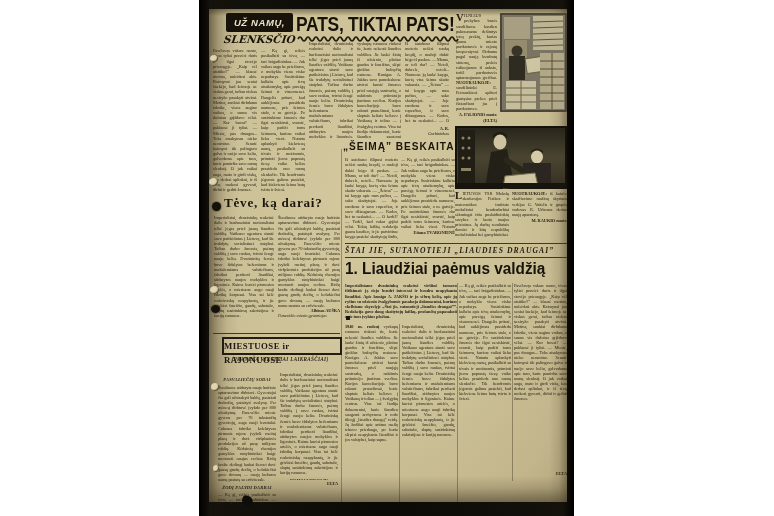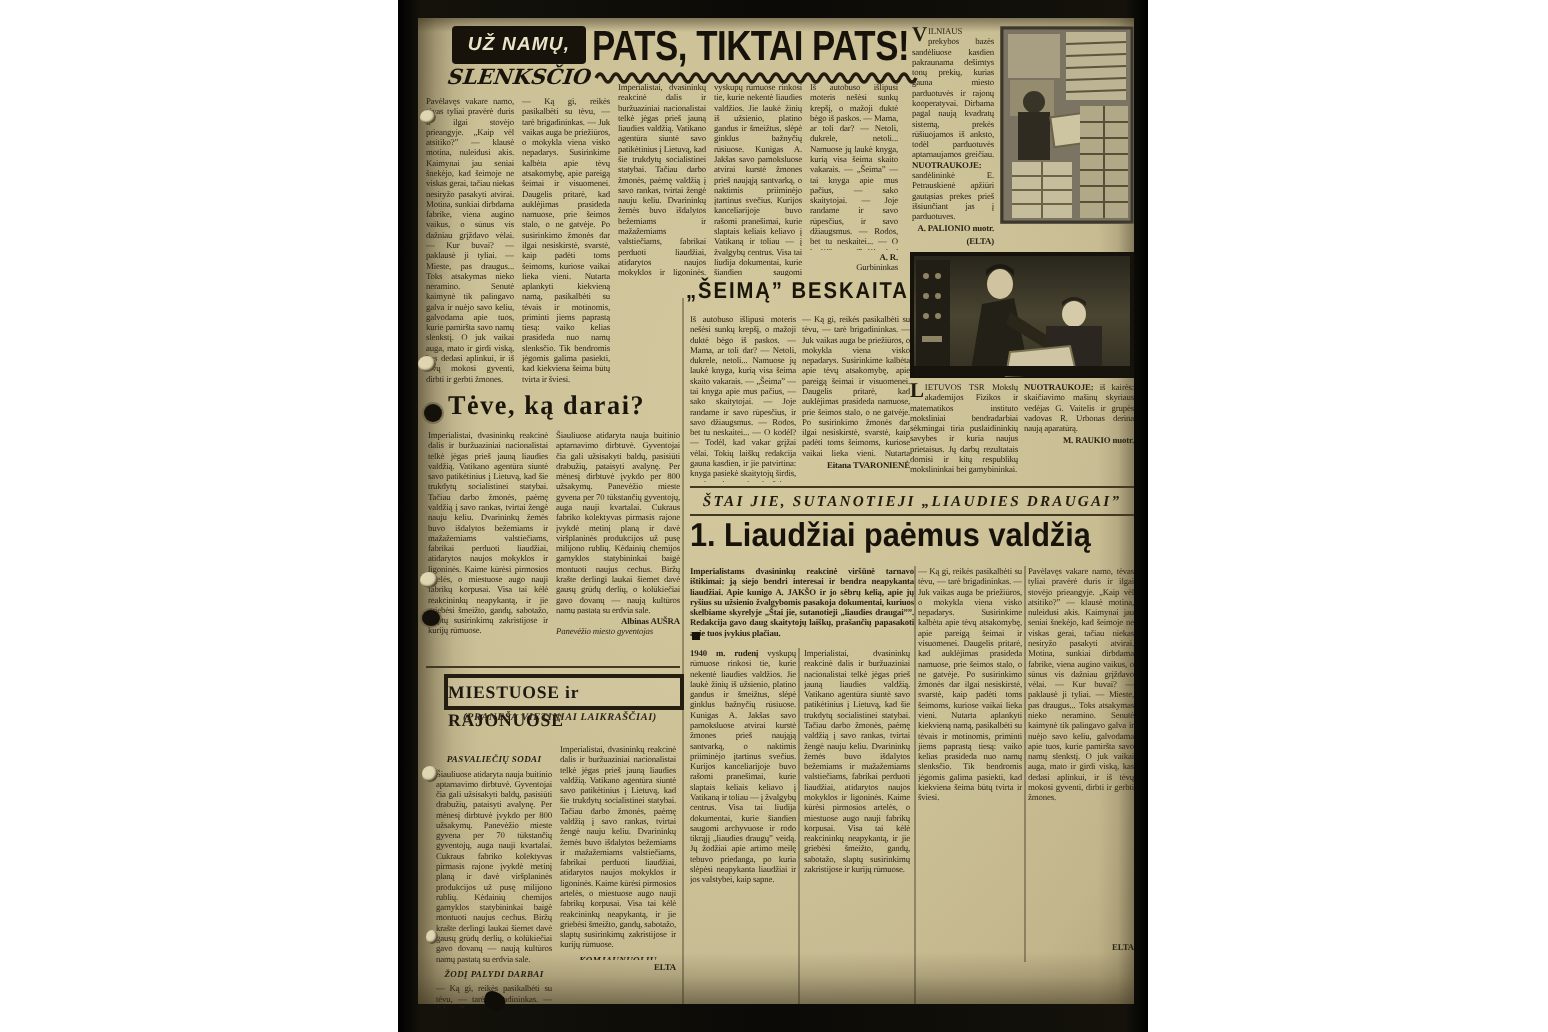--- a/index.html
+++ b/index.html
@@ -52,21 +52,21 @@
   #seima-h{
     left:134px;top:131px;width:125px;white-space:nowrap;color:#1b160c;
     font-family:"Liberation Sans",sans-serif;font-weight:bold;font-size:11.5px;letter-spacing:1.1px;
     transform:scaleX(.88);transform-origin:0 0;
   }
   #teve-h{
     left:15px;top:186px;width:116px;color:#1b160c;font-weight:bold;font-size:13.5px;
     letter-spacing:.8px;transform:scaleX(.97);transform-origin:0 0;white-space:nowrap;
   }
   #kicker{
-    left:136px;top:237px;width:222px;text-align:center;color:#241e10;
+    left:136px;top:237px;width:222px;text-align:left;color:#241e10;
     font-style:italic;font-weight:bold;font-size:7.6px;letter-spacing:1.1px;white-space:nowrap;
   }
   #headline2{
     left:136px;top:250px;white-space:nowrap;color:#17130b;
     font-family:"Liberation Sans",sans-serif;font-weight:bold;font-size:16.5px;
     transform:scaleX(.93);transform-origin:0 0;
   }
   #miest-box{
     left:13px;top:328px;width:116px;height:14px;border:2px solid #241e10;
     text-align:left;font-weight:bold;font-size:8.8px;line-height:14px;color:#1d1810;letter-spacing:.4px;

